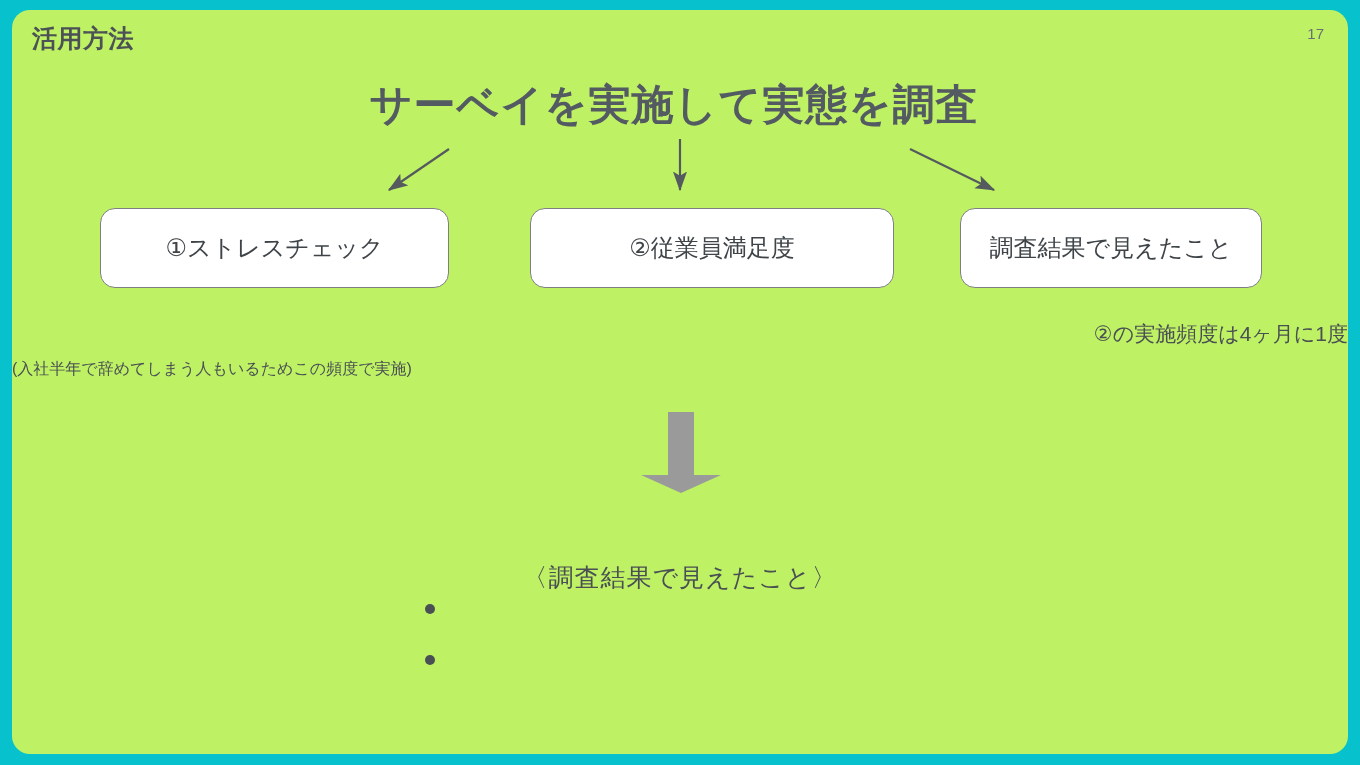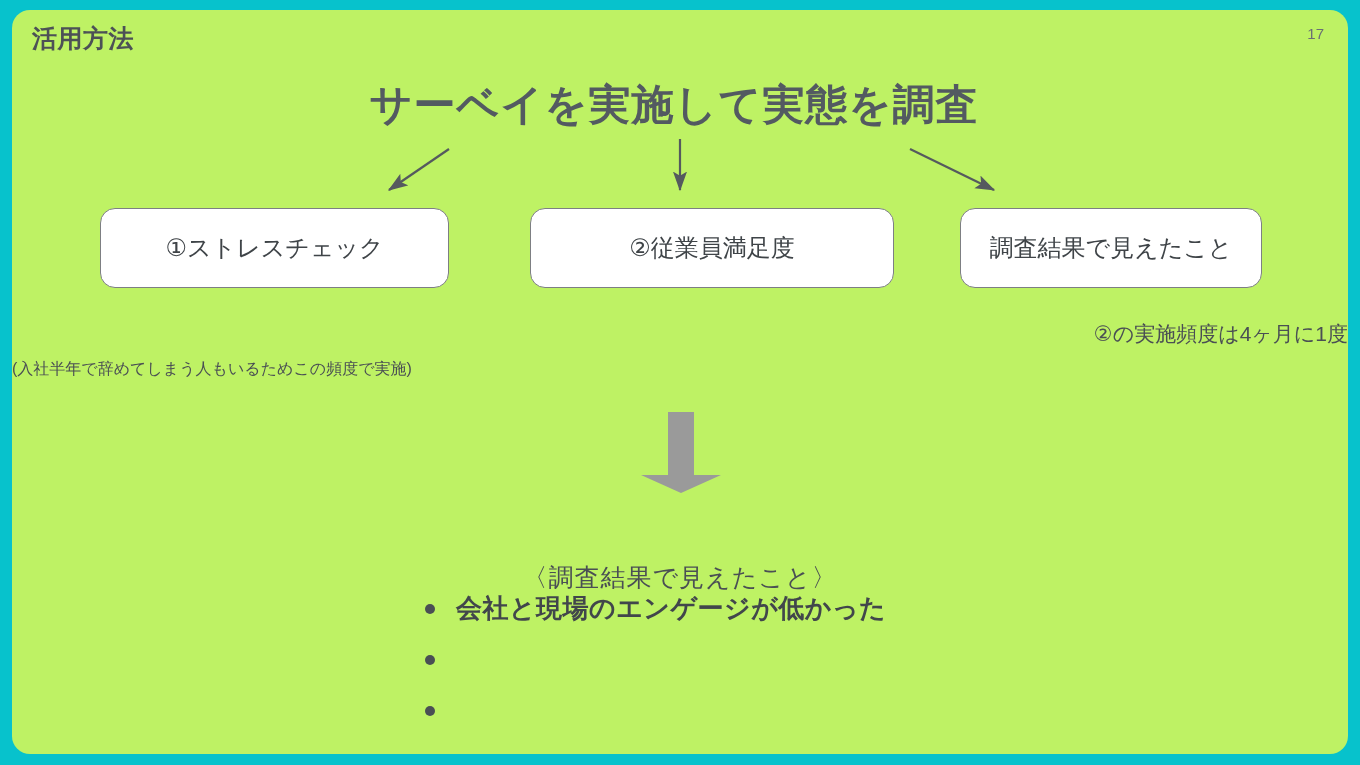--- a/index.html
+++ b/index.html
@@ -187,24 +187,20 @@
     </div>
 
     <div class="note-main">②の実施頻度は4ヶ月に1度</div>
     <div class="note-sub">(入社半年で辞めてしまう人もいるためこの頻度で実施)</div>
 
     <div class="results-heading">〈調査結果で見えたこと〉</div>
 
     <ul class="findings">
       <li>
         <span class="dot"></span>
-        <span class="text">会社と現場のエンゲージが低かった</span>
-      </li>
-      <li>
-        <span class="dot"></span>
       </li>
       <li>
         <span class="dot"></span>
       </li>
     </ul>
 
   </div>
 </div>
 
 </body></html>

